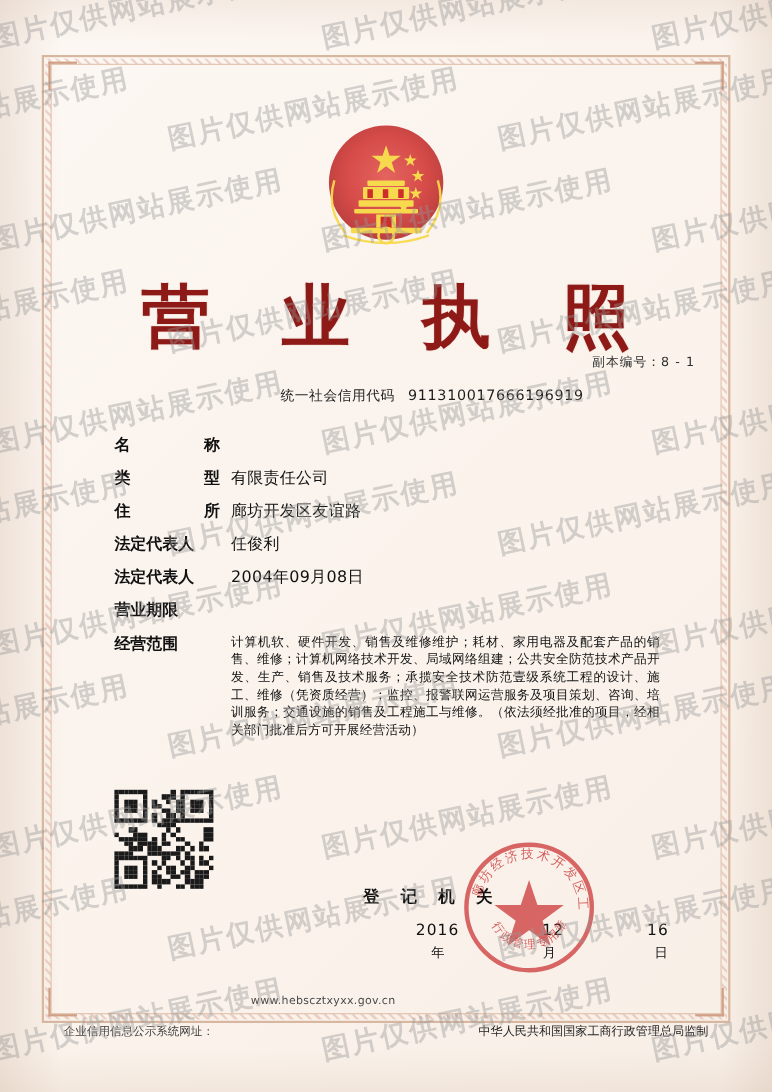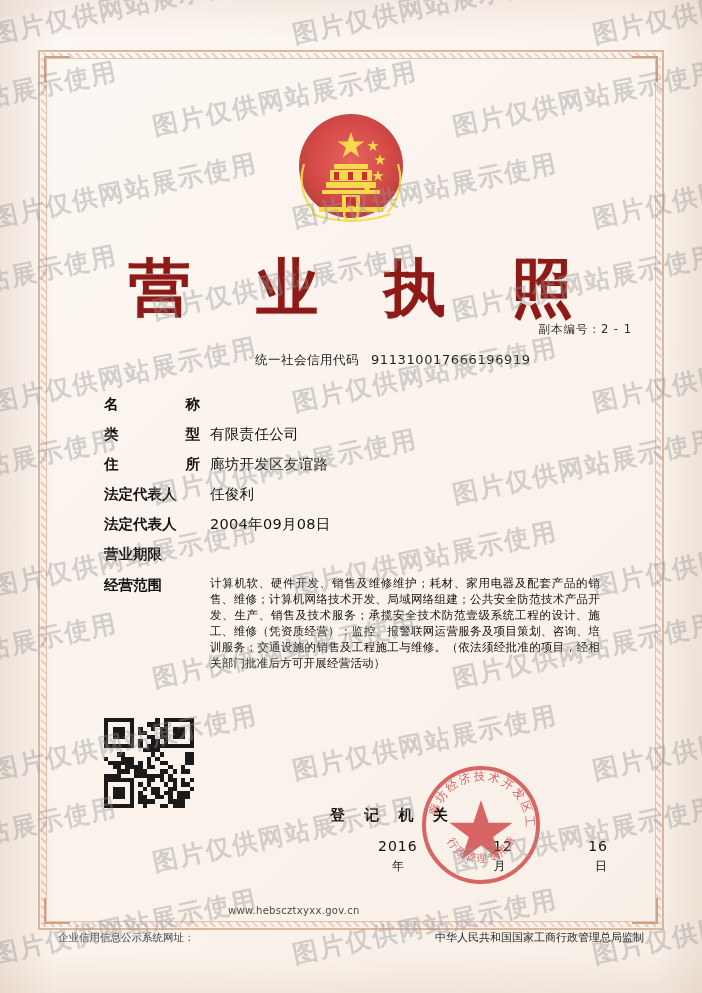--- a/index.html
+++ b/index.html
@@ -337,21 +337,21 @@
         <path d="M126 60 Q134 86 116 108"></path>
         <path d="M40 110 Q79 124 118 110"></path>
       </g>
 
       <circle cx="79" cy="110" r="7" fill="none" stroke="#f7d94e" stroke-width="2.4"></circle>
     </svg>
   </div>
 
   <div id="doc-title">营 业 执 照</div>
 
-  <div id="copy-number">副本编号：2 - 1</div>
+  <div id="copy-number">副本编号：8 - 1</div>
 
   <div id="credit-row">
     <div id="credit-label">统一社会信用代码</div>
     <div id="credit-value">911310017666196919</div>
   </div>
 
   <div id="fields">
 
     <div class="field-row">
       <div class="field-label">

